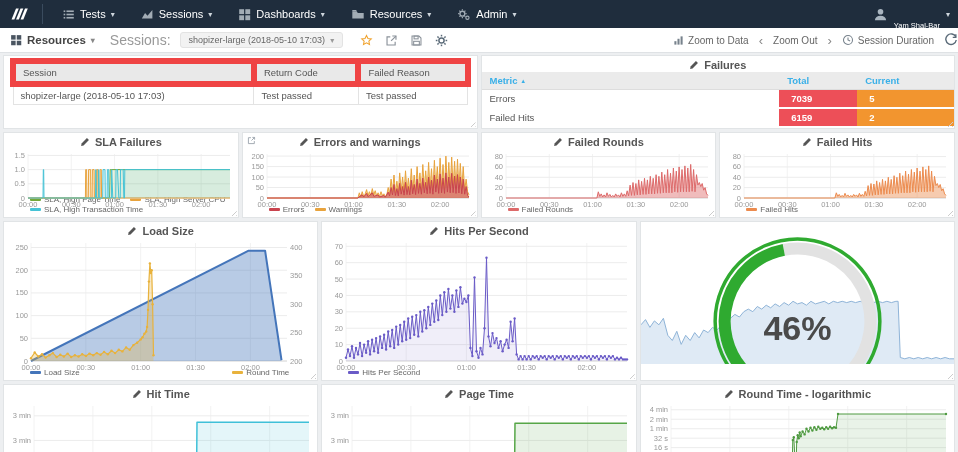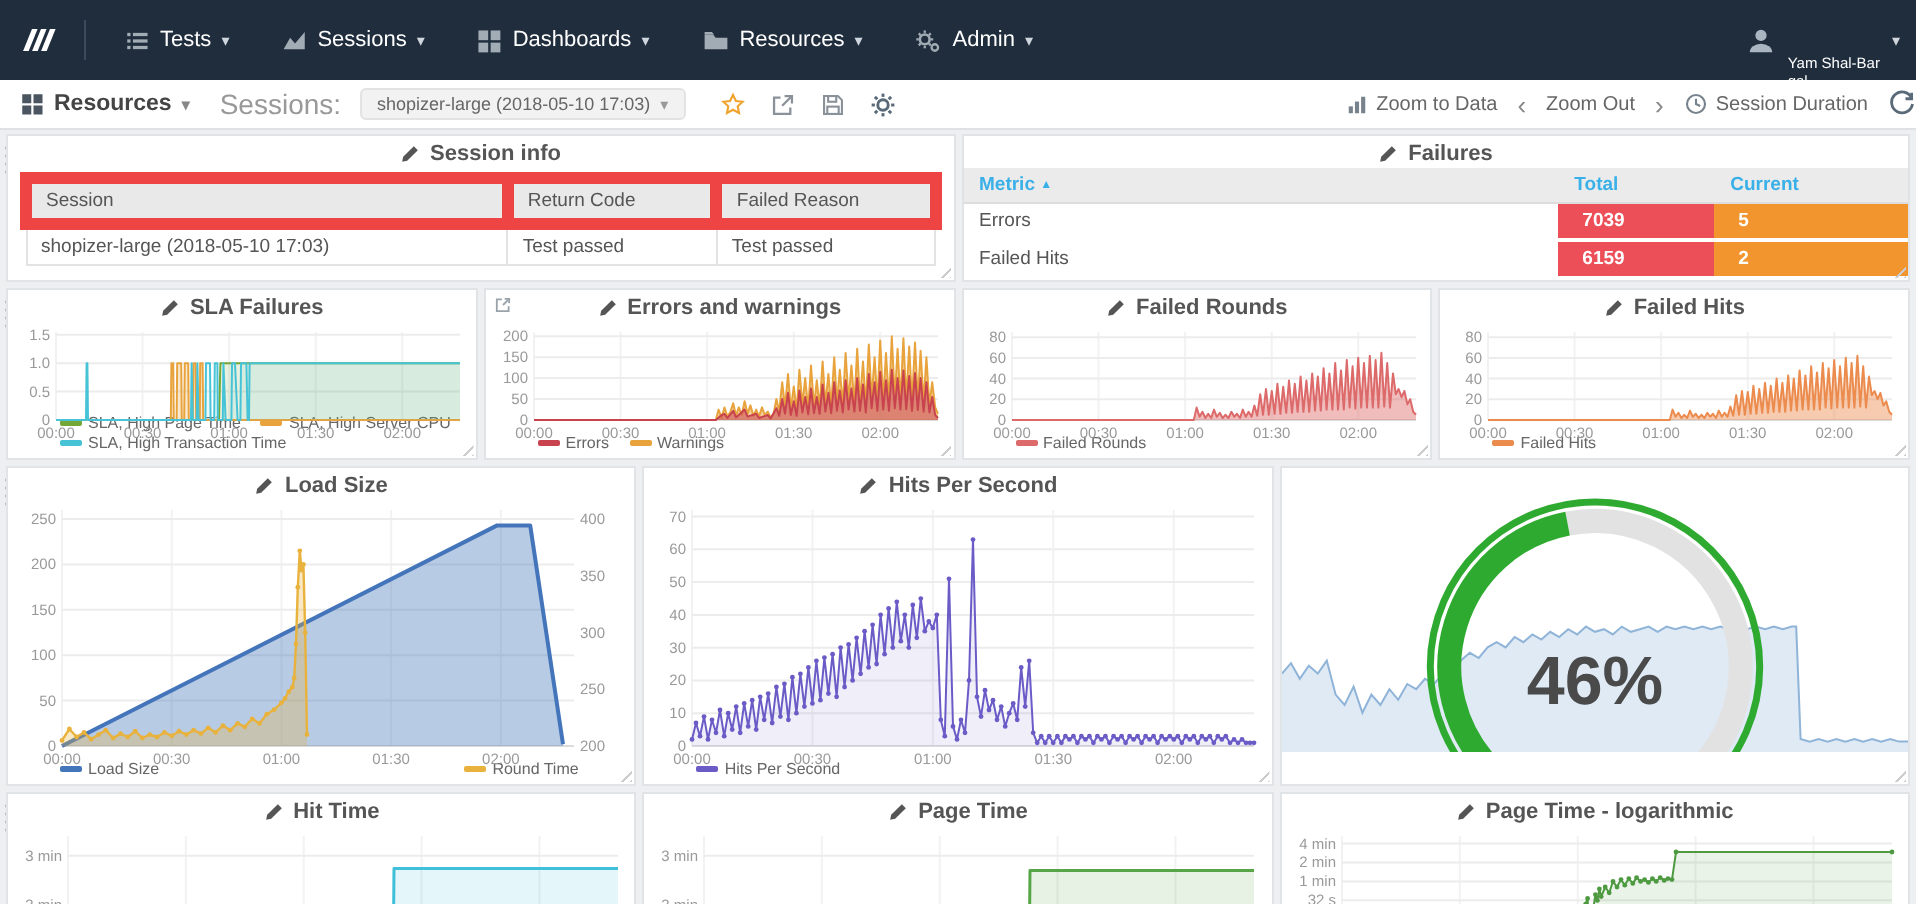--- a/index.html
+++ b/index.html
@@ -1,19 +1,19 @@
 <!DOCTYPE html>
 <html><head>
 <meta charset="utf-8">
 <style>
   * { margin:0; padding:0; box-sizing:border-box; }
   html,body { width:958px; height:452px; overflow:hidden; background:#edeff1;
               font-family:"Liberation Sans", sans-serif; }
   
-  .navbar { height:40px; background:#1f2d3d; display:flex; align-items:center; padding:0 8px;justify-content:center; }
+  .navbar { height:28px; background:#1f2d3d; display:flex; align-items:center; padding:0 8px;justify-content:center; }
   .logo { display:flex; align-items:center; padding:0 10px 0 2px; }
   .nav-sep { width:1px; height:20px; background:#3a4b5e; margin-right:6px; }
   .nav-item { display:flex; align-items:center; gap:5px; padding:0 13px; height:28px;
               color:#fff; font-size:11px; cursor:pointer; }
   .nav-item svg { opacity:.8; }
   .caret { font-size:8px; color:#cfd6dd; }
   .nav-user { margin-left:auto; display:flex; align-items:center; gap:6px; color:#fff; }
   .nav-user .uname { font-size:7.5px; line-height:1.25; text-align:left;margin-top:32px; }
   
   .toolbar { height:25px; background:#fff; border-bottom:1px solid #dfe2e5; display:flex;
@@ -229,26 +229,20 @@
       <path d="M13.5 1.5 L13.5 5 L10 5" fill="none" stroke="#5a6a78" stroke-width="1.6"></path>
     </svg>
   </span>
 </div>
 
 <div class="dash">
 
   <div class="row">
     <span class="row-grip"></span>
     <div class="panel">
-      <div class="ptitle">
-        <svg width="10" height="10" viewBox="0 0 12 12">
-            <path d="M8.3 1.3 L10.7 3.7 L4.3 10.1 L1.3 10.7 L1.9 7.7 Z" fill="#555"></path>
-          </svg>
-        <span>Session info</span>
-      </div>
       <table class="si-table">
         <colgroup>
             <col style="width:53%">
             <col style="width:23%">
             <col style="width:24%">
           </colgroup>
         <thead>
             <tr>
           <th>Session</th>
           <th>Return Code</th>
@@ -852,21 +846,21 @@
             <path d="M30.0 125.5 L138.0 123.1 L151.8 118.2 L167.5 105.9 L183.2 96.0 L192.4 88.6 L193.0 22.2 L305.0 22.2 L305.0 128 L30.0 128 Z" fill="#56a647" fill-opacity="0.14" stroke="none"></path>
             <path d="M30.0 125.5 L138.0 123.1 L151.8 118.2 L167.5 105.9 L183.2 96.0 L192.4 88.6 L193.0 22.2 L305.0 22.2 " fill="none" stroke="#56a647" stroke-width="1.5" stroke-linejoin="round"></path>
           </svg>
         </div>
     </div>
     <div class="panel">
       <div class="ptitle">
         <svg width="10" height="10" viewBox="0 0 12 12">
             <path d="M8.3 1.3 L10.7 3.7 L4.3 10.1 L1.3 10.7 L1.9 7.7 Z" fill="#555"></path>
           </svg>
-        <span>Page Time - logarithmic</span>
+        <span>Round Time - logarithmic</span>
       </div>
       <div class="chart">
           <svg width="313" height="142" viewBox="0 0 313 142">
             <line x1="30" x2="30" y1="5" y2="128" stroke="#f2f2f2"></line>
             <text x="30" y="137" text-anchor="middle" font-size="7.5" fill="#999">00:00</text>
             <line x1="88.92857142857142" x2="88.92857142857142" y1="5" y2="128" stroke="#f2f2f2"></line>
             <text x="88.92857142857142" y="137" text-anchor="middle" font-size="7.5" fill="#999">00:30</text>
             <line x1="147.85714285714283" x2="147.85714285714283" y1="5" y2="128" stroke="#f2f2f2"></line>
             <text x="147.85714285714283" y="137" text-anchor="middle" font-size="7.5" fill="#999">01:00</text>
             <line x1="206.7857142857143" x2="206.7857142857143" y1="5" y2="128" stroke="#f2f2f2"></line>

